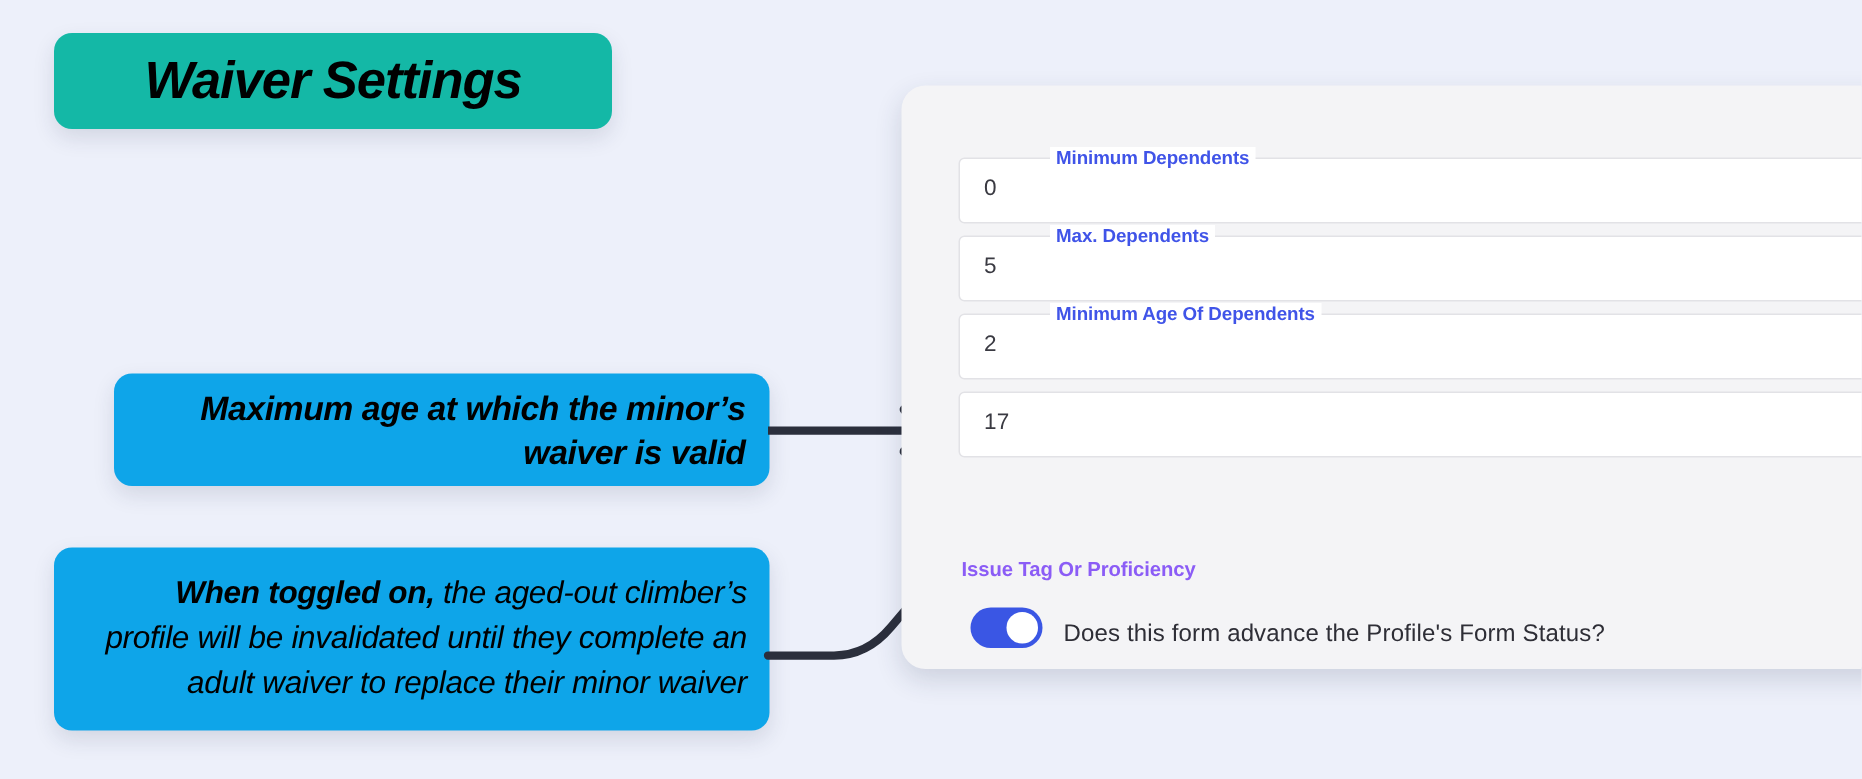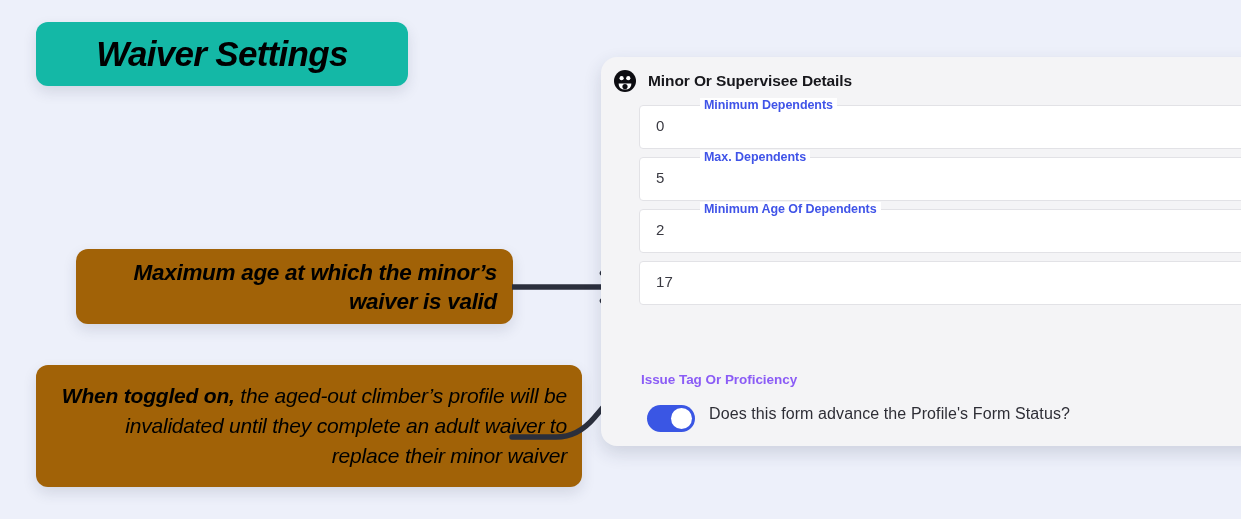--- a/index.html
+++ b/index.html
@@ -34,21 +34,21 @@
     font-weight: 700;
     font-style: italic;
     letter-spacing: -0.7px;
     color: #000000;
     white-space: nowrap;
   }
 
   
   .callout {
     position: absolute;
-    background: #a16207;
+    background: #0ea5e9;
     border-radius: 12px;
     box-shadow: 0 6px 14px rgba(40, 48, 80, 0.13);
     box-sizing: border-box;
     display: flex;
     flex-direction: column;
     justify-content: center;
   }
   .callout p {
     margin: 0;
     text-align: right;
@@ -64,21 +64,21 @@
   }
   #callout-age p {
     font-size: 22.5px;
     font-weight: 700;
     line-height: 29px;
     letter-spacing: -0.3px;
   }
   #callout-toggle {
     left: 36px;
     top: 365px;
-    width: 546px;
+    width: 477px;
     height: 122px;
     padding: 0 15px 0 20px;
   }
   #callout-toggle p {
     font-size: 21px;
     font-weight: 400;
     line-height: 30px;
     letter-spacing: -0.2px;
   }
   #callout-toggle p .lead {
@@ -180,21 +180,21 @@
     color: #8b5cf6;
     letter-spacing: -0.05px;
   }
 
   
   #toggle-row {
     position: absolute;
     left: 46px;
     top: 348px;
     display: flex;
-    align-items: flex-start;
+    align-items: flex-end;
     gap: 14px;
   }
   #toggle-switch {
     width: 48px;
     height: 27px;
     border-radius: 14px;
     background: #3a56e4;
     position: relative;
     flex: none;
   }
@@ -238,30 +238,20 @@
   </g>
 
   <g>
     <path d="M 512 437 L 556 437 Q 578 437 594 418 L 628 378" fill="none" stroke="#2b2f3c" stroke-width="5.5" stroke-linecap="round" stroke-linejoin="round"></path>
     <polyline points="606,372 632,371 630,397" fill="none" stroke="#2b2f3c" stroke-width="6" stroke-linecap="round" stroke-linejoin="round"></polyline>
   </g>
 </svg>
 
 <div id="settings-panel">
 
-  <div id="panel-header">
-    <svg class="header-icon" viewBox="0 0 24 24">
-      <circle cx="12" cy="12" r="11" fill="#0d0d12"></circle>
-      <circle cx="8.6" cy="9.2" r="2.1" fill="#ffffff"></circle>
-      <circle cx="15.3" cy="9.2" r="2.1" fill="#ffffff"></circle>
-      <path d="M 5.6 14.4 L 18.4 14.4 Q 18.4 20.4 12 20.4 Q 5.6 20.4 5.6 14.4 Z" fill="#ffffff"></path>
-      <circle cx="12" cy="17.6" r="2.6" fill="#0d0d12"></circle>
-    </svg>
-    <span class="header-title">Minor Or Supervisee Details</span>
-  </div>
 
   <div id="fields">
 
     <div class="field">
       <span class="field-label">Minimum Dependents</span>
       <span class="field-value">0</span>
     </div>
 
     <div class="field">
       <span class="field-label">Max. Dependents</span>

